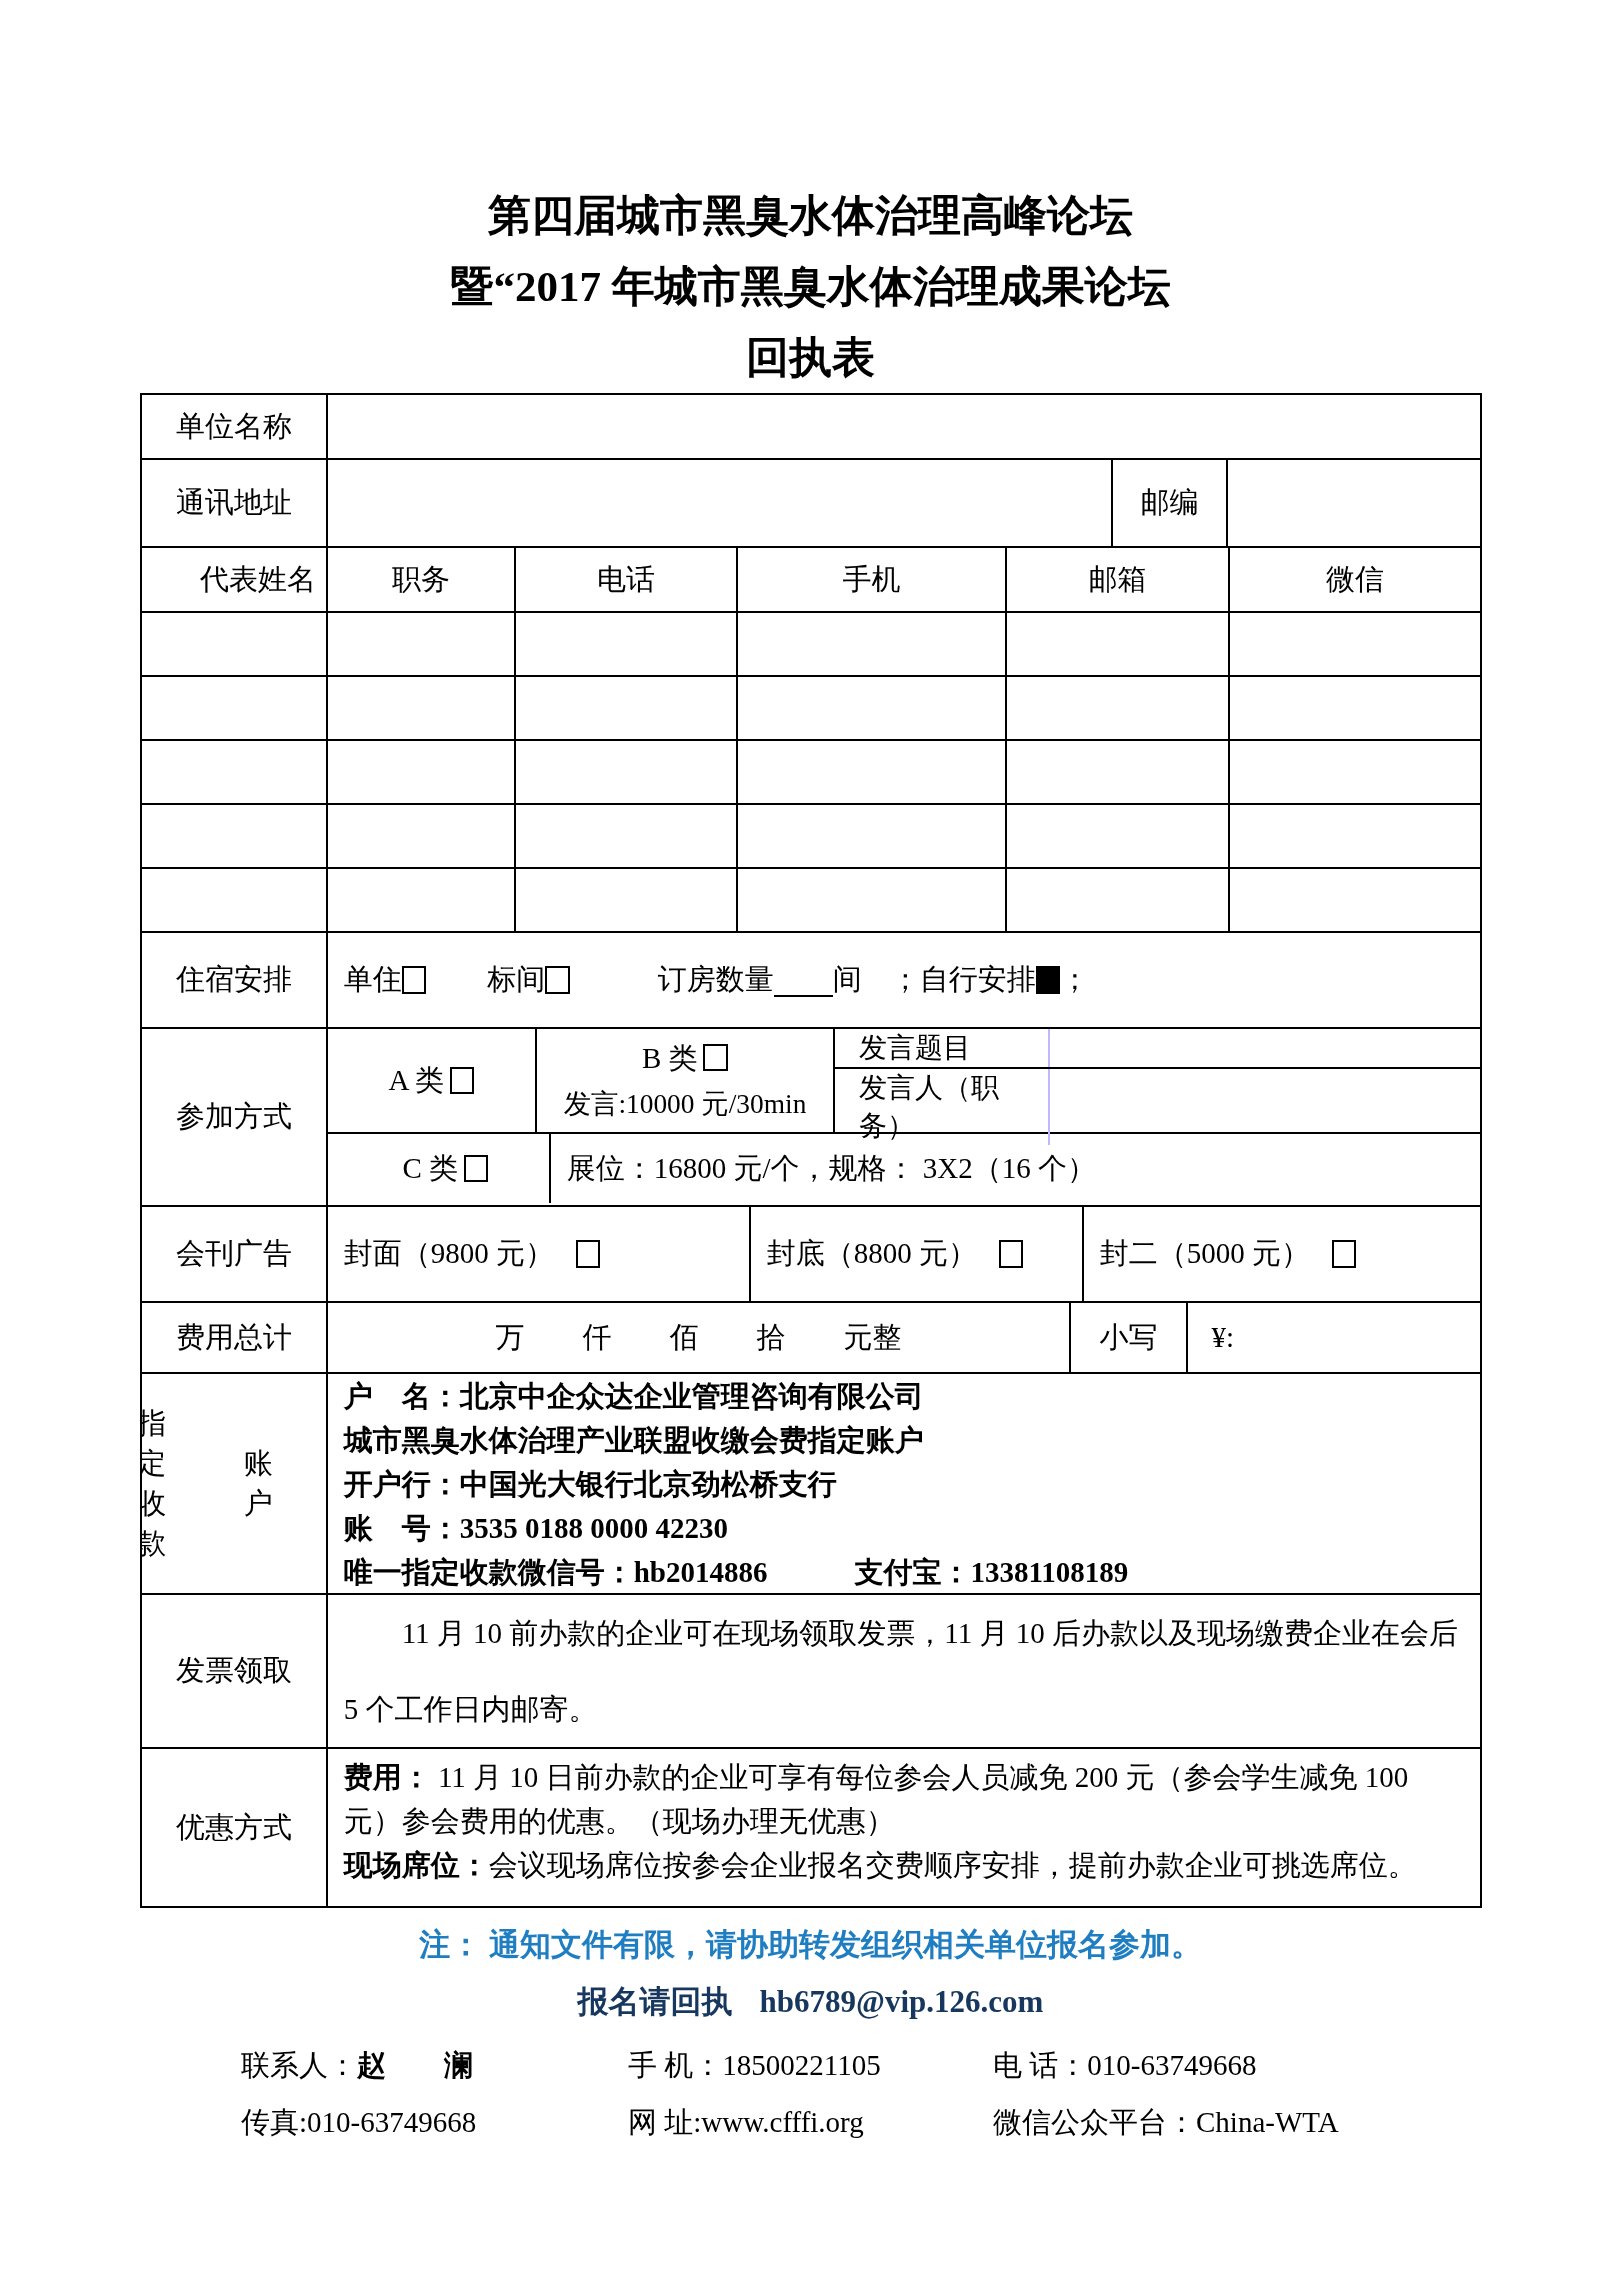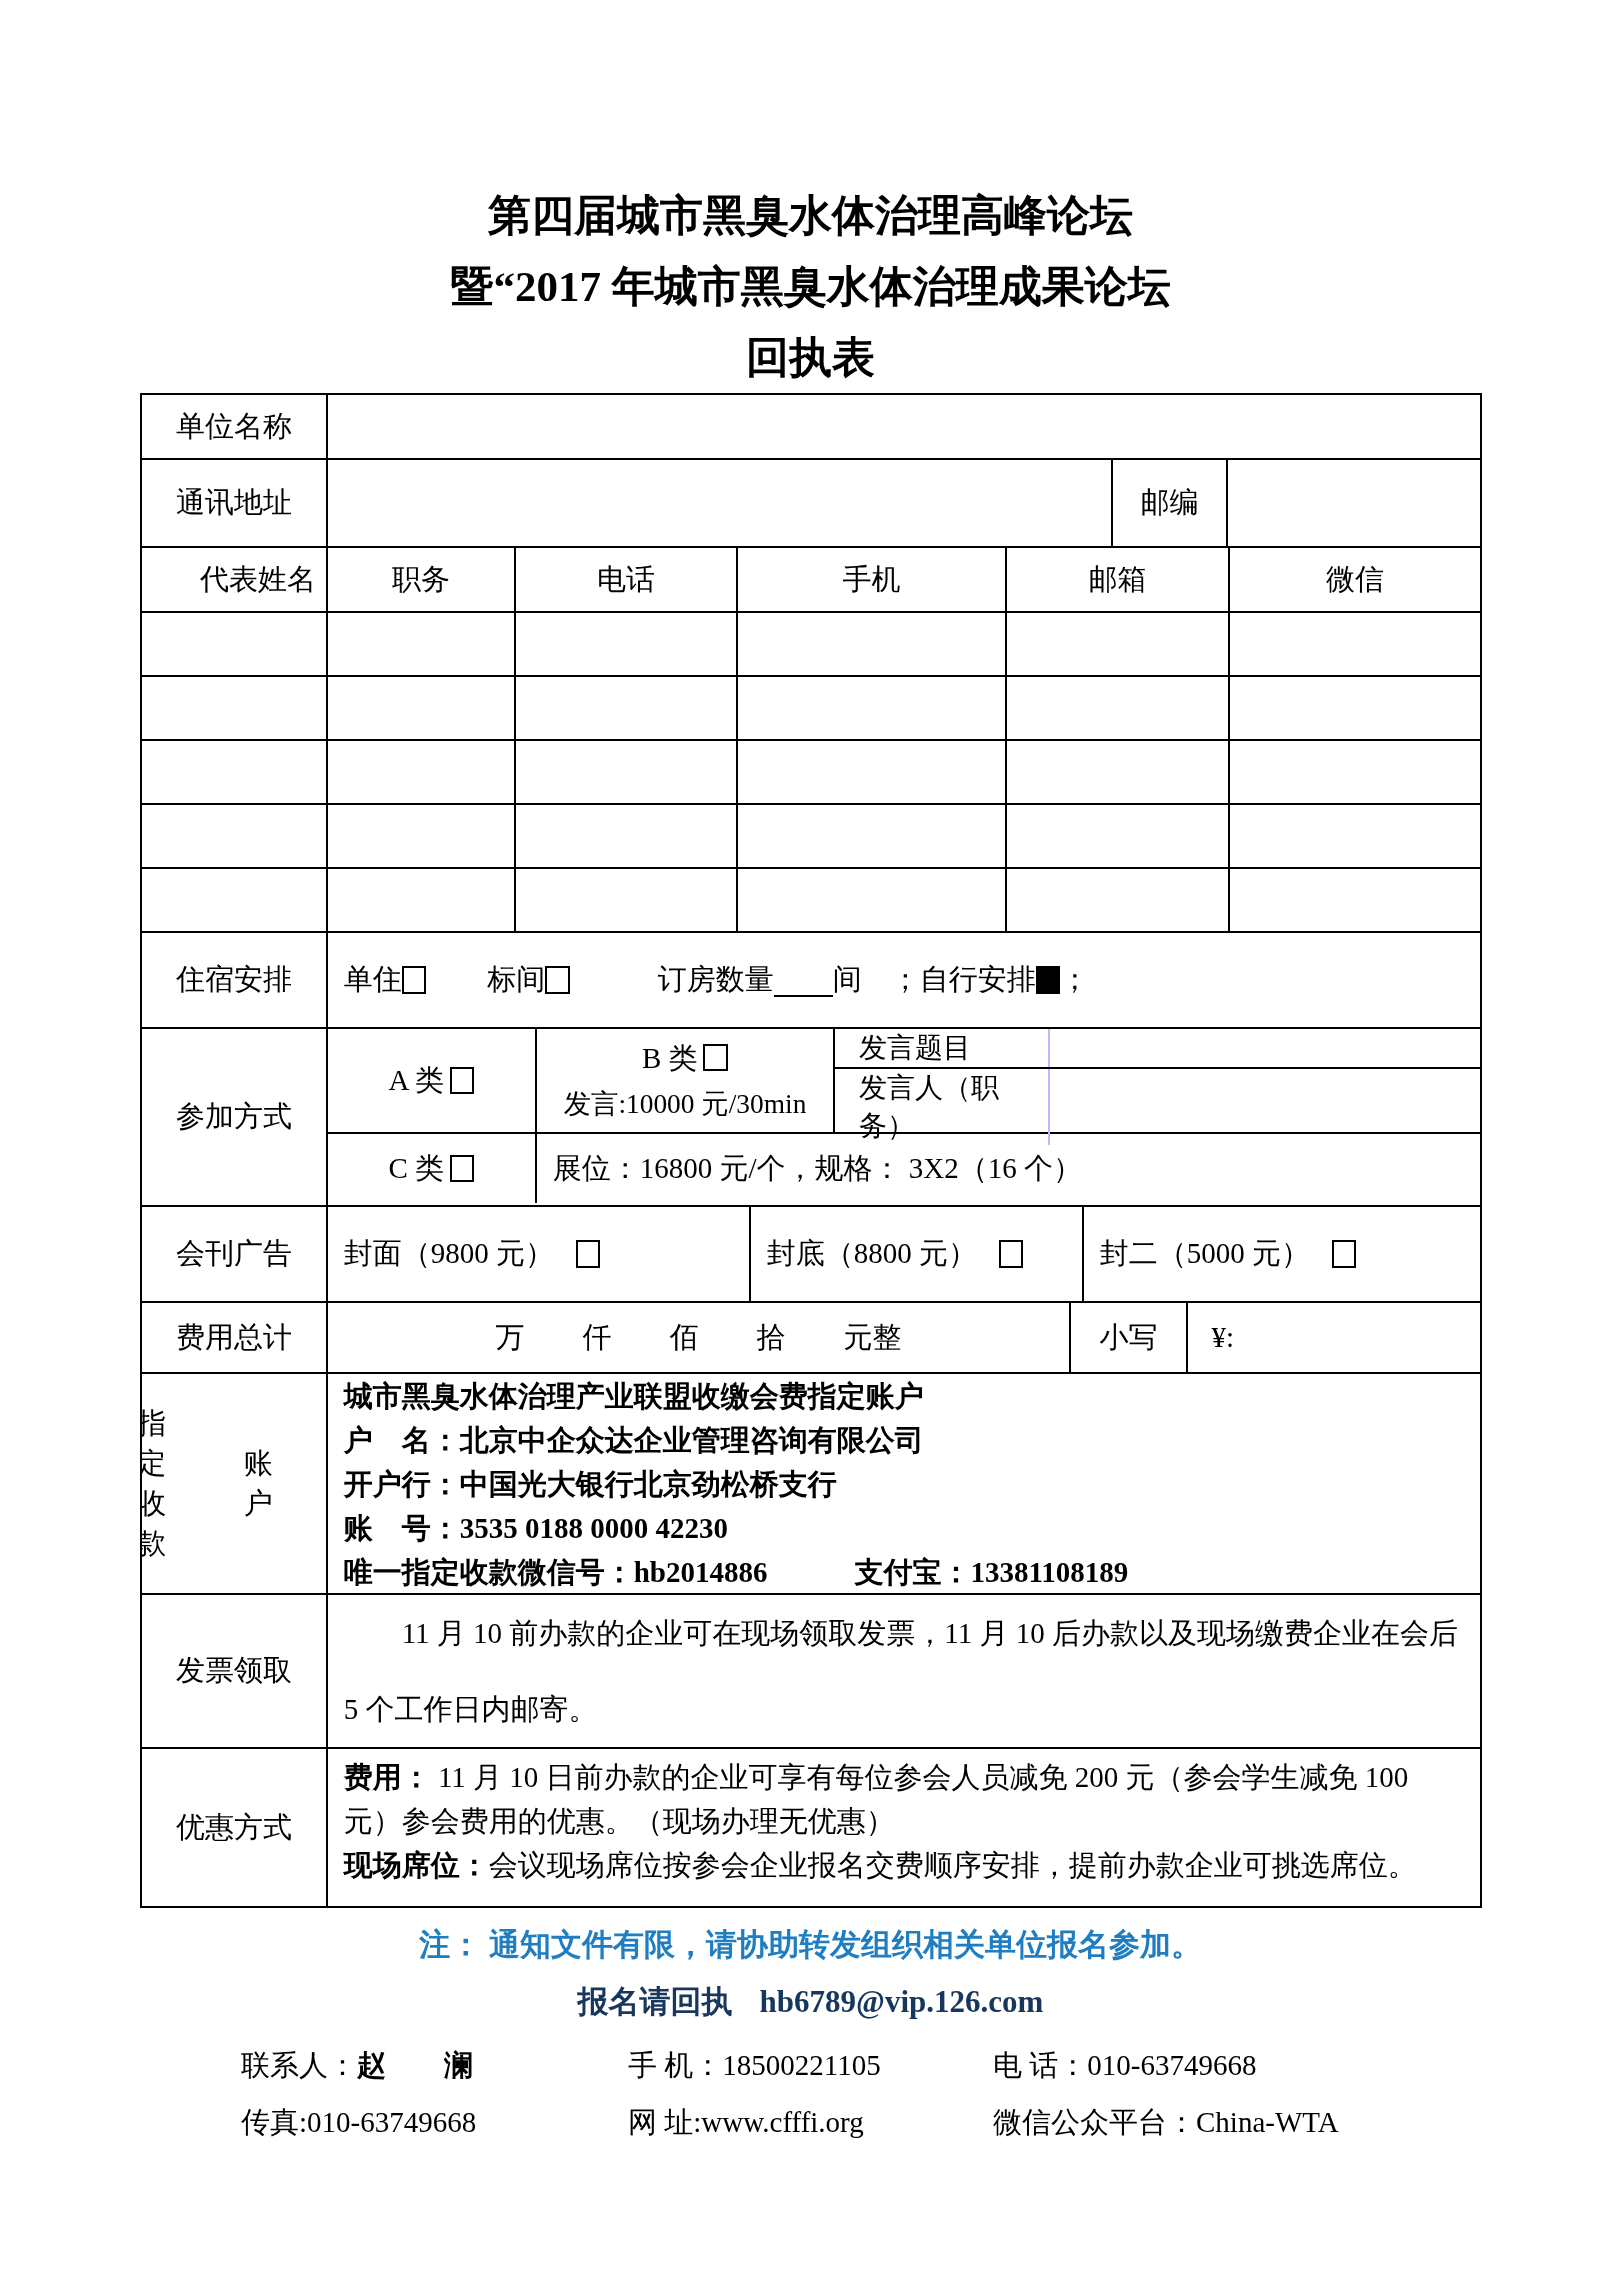--- a/index.html
+++ b/index.html
@@ -50,21 +50,21 @@
   .c-rep1 { flex: 0 0 186px; padding-left: 48px; } .c-rep2 { flex: 0 0 188px; }
   .c-rep3 { flex: 0 0 222px; } .c-rep4 { flex: 0 0 269px; }
   .c-rep5 { flex: 0 0 223px; } .c-rep6 { flex: 1; }
 
   
   .c-addr-val { flex: 1; } .c-postal-lab { flex: 0 0 115px; } .c-postal-val { flex: 0 0 252px; }
 
   
   .part-right { flex: 1; display: flex; flex-direction: column; }
   .part-top { display: flex; height: 105px; border-bottom: 2.9px solid #000; }
-  .part-bottom { display: flex; height: 69px; }
+  .part-bottom { display: flex; height: 69px; margin-left: 14px; }
   .c-a { flex: 0 0 209px; border-right: 2px solid #000; display:flex; align-items:center; justify-content:center; }
   .c-b { flex: 0 0 298px; border-right: 2px solid #000; display:flex; flex-direction:column; align-items:center; justify-content:center; }
   .c-b .b-note { font-size: 27.4px; margin-top: 7.8px; }
   .speech-col { flex: 1; display: flex; flex-direction: column; }
   .speech-row { display: flex; flex: 1; border-bottom: 2px solid #000; }
   .speech-row:last-child { border-bottom: none; }
   .c-speech-lab { flex: 0 0 215px; border-right: 2px solid #c4b5fd; display:flex; align-items:center; padding-left:24px; font-size:28px;}
   .c-speech-val { flex: 1; }
   .c-c { flex: 0 0 209px; border-right: 2px solid #000; display:flex; align-items:center; justify-content:center; }
   .c-cnote { flex: 1; display:flex; align-items:center; padding-left: 15.7px; }
@@ -260,22 +260,22 @@
       <div class="cell c-small">小写</div>
       <div class="cell c-cash">¥:</div>
     </div>
 
     <div class="row h-account">
       <div class="cell lab acct-lab">
         <div class="jline">指 定 收 款</div>
         <div class="jline">账　　　　户</div>
       </div>
       <div class="acct-body">
+        <div>户　名：北京中企众达企业管理咨询有限公司</div>
         <div>城市黑臭水体治理产业联盟收缴会费指定账户</div>
-        <div>户　名：北京中企众达企业管理咨询有限公司</div>
         <div>开户行：中国光大银行北京劲松桥支行</div>
         <div>账　号：3535 0188 0000 42230</div>
         <div>唯一指定收款微信号：hb2014886　　　支付宝：13381108189</div>
       </div>
     </div>
 
     <div class="row h-invoice">
       <div class="cell lab">发票领取</div>
       <div class="inv-body">
         <p>11 月 10 前办款的企业可在现场领取发票，11 月 10 后办款以及现场缴费企业在会后 5 个工作日内邮寄。</p>

